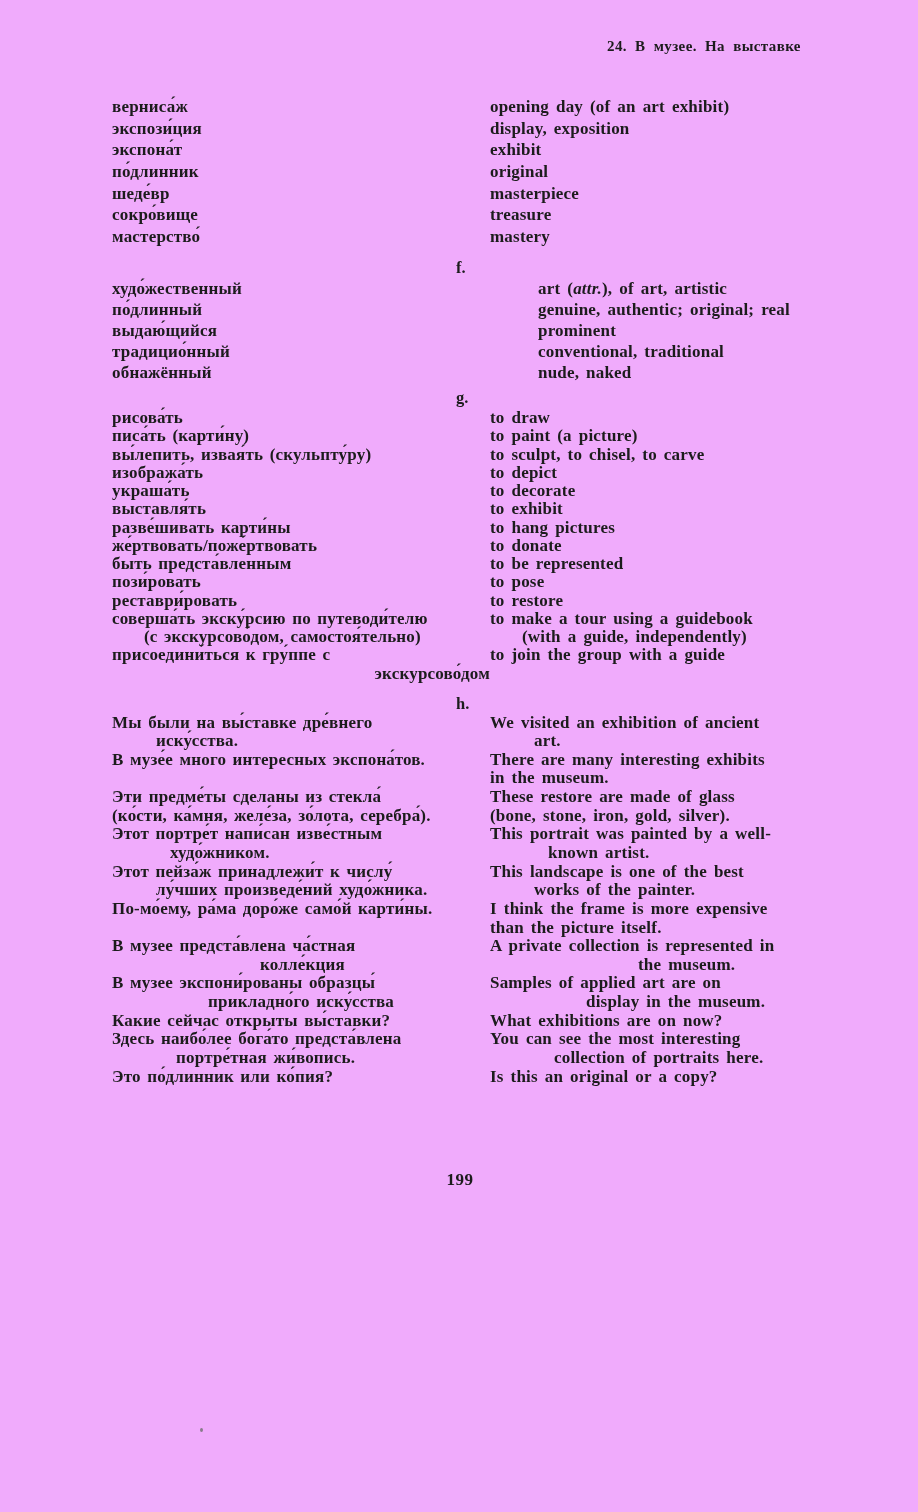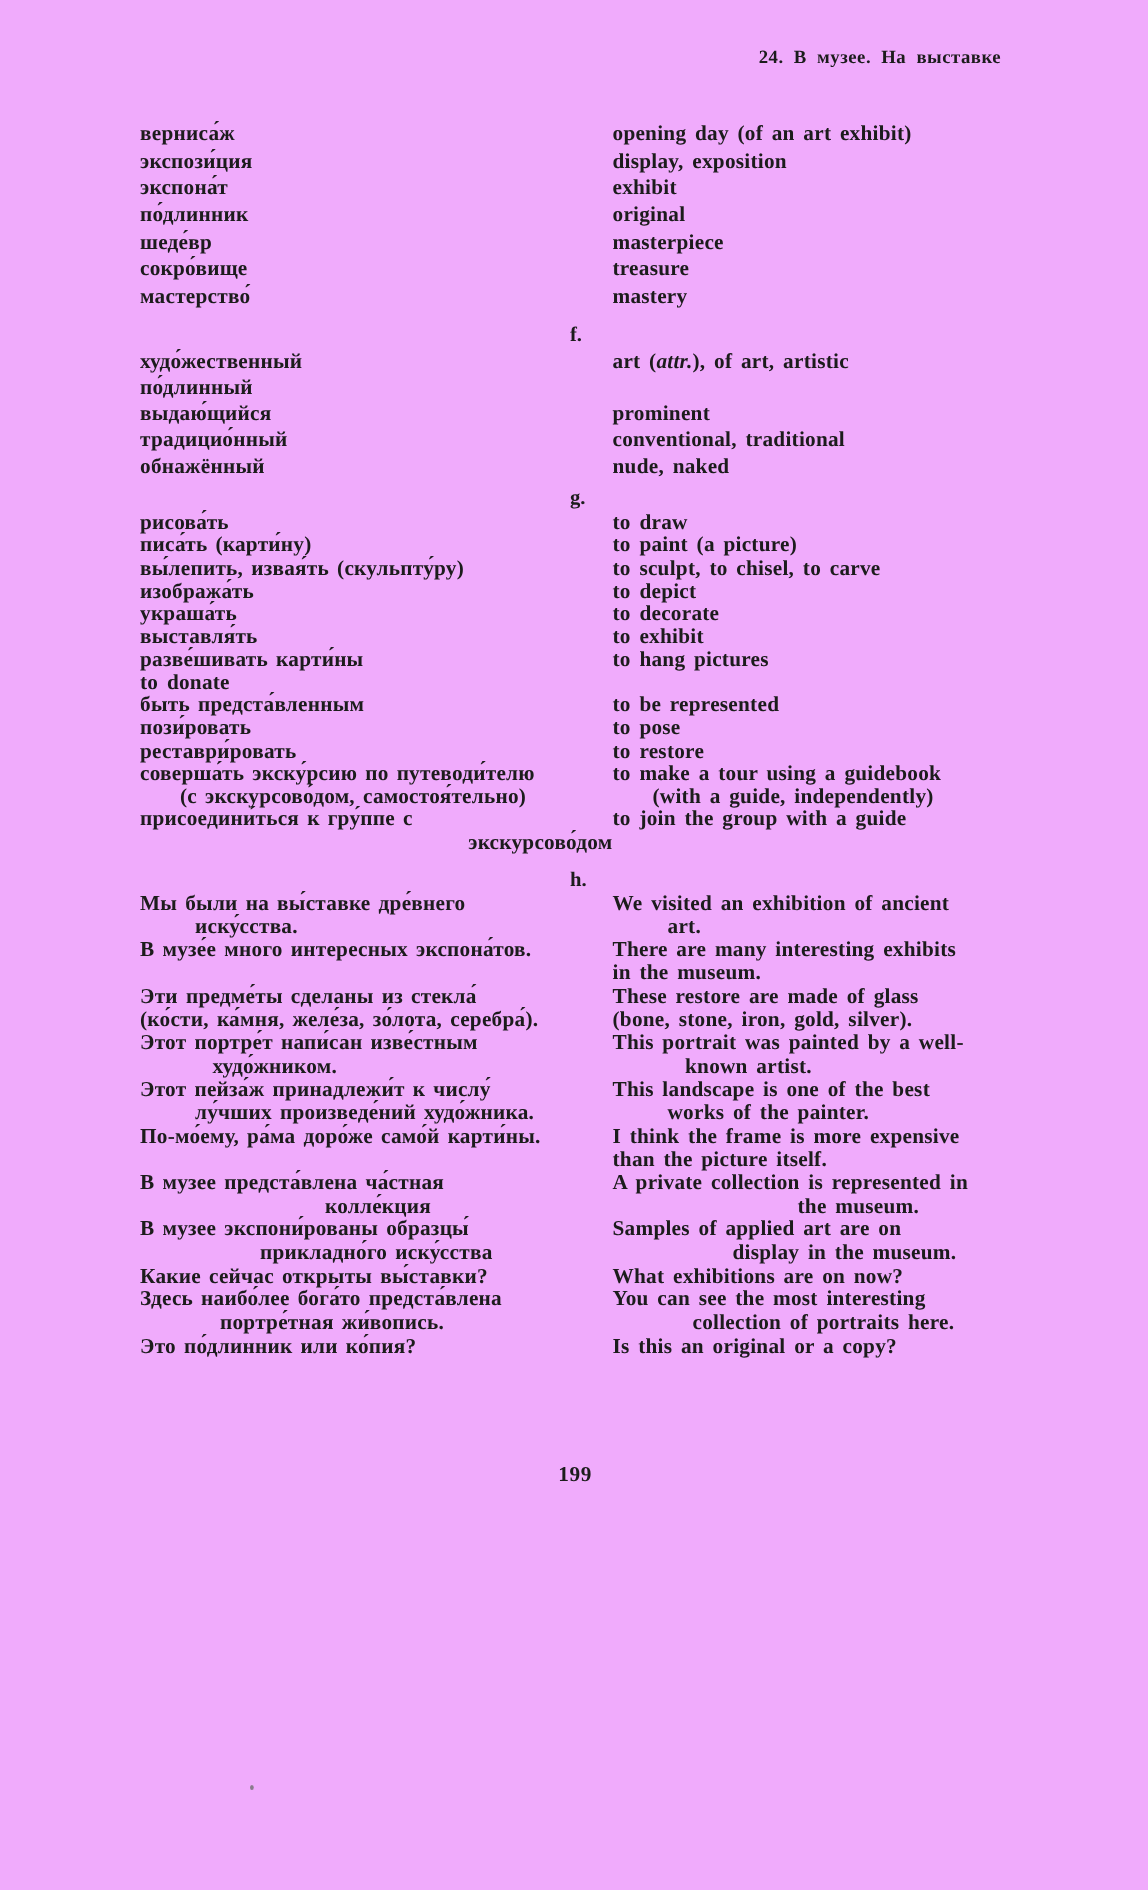--- a/index.html
+++ b/index.html
@@ -19,21 +19,21 @@
 
   .block{position:absolute;left:112px;width:768px;font-size:17px;}
   .letter{padding-left:344px;font-size:16.5px;}
   .r{display:flex;align-items:baseline;}
   .ru{flex:0 0 378px;width:378px;white-space:nowrap;letter-spacing:.2px;word-spacing:2px;}
   .en{flex:1;white-space:nowrap;letter-spacing:.2px;word-spacing:2.5px;}
   .en i{}
 
   
   .s0{top:97px;}  .s0 .r{height:21.7px;}
-  .sf{top:258px;} .sf .letter{height:21px;} .sf .r{height:21px;}
+  .sf{top:258px;} .sf .letter{height:21px;} .sf .r{height:21px;gap:48px;}
   .sg{top:388px;} .sg .letter{height:20px;} .sg .r{height:18.25px;}
   .sh{top:694px;} .sh .letter{height:18.5px;} .sh .r{height:18.65px;}
 
   
   .i1{padding-left:44px;}
   .i2{padding-left:58px;}
   .i3{padding-left:96px;}
   .i4{padding-left:148px;}
   .i5{padding-left:64px;}
   .ig{padding-left:32px;}
@@ -88,20 +88,21 @@
   </section>
 
   <section class="block sf">
     <div class="letter">f.</div>
     <div class="r">
         <span class="ru">худо́жественный</span>
         <span class="en">art (<i>attr.</i>), of art, artistic</span>
       </div>
     <div class="r">
         <span class="ru">по́длинный</span>
+        <span class="en">genuine, authentic; original; real</span>
       </div>
     <div class="r">
         <span class="ru">выдаю́щийся</span>
         <span class="en">prominent</span>
       </div>
     <div class="r">
         <span class="ru">традицио́нный</span>
         <span class="en">conventional, traditional</span>
       </div>
     <div class="r">
@@ -134,20 +135,21 @@
       </div>
     <div class="r">
         <span class="ru">выставля́ть</span>
         <span class="en">to exhibit</span>
       </div>
     <div class="r">
         <span class="ru">разве́шивать карти́ны</span>
         <span class="en">to hang pictures</span>
       </div>
     <div class="r">
+        <span class="ru">же́ртвовать/поже́ртвовать</span>
         <span class="en">to donate</span>
       </div>
     <div class="r">
         <span class="ru">быть предста́вленным</span>
         <span class="en">to be represented</span>
       </div>
     <div class="r">
         <span class="ru">пози́ровать</span>
         <span class="en">to pose</span>
       </div>

